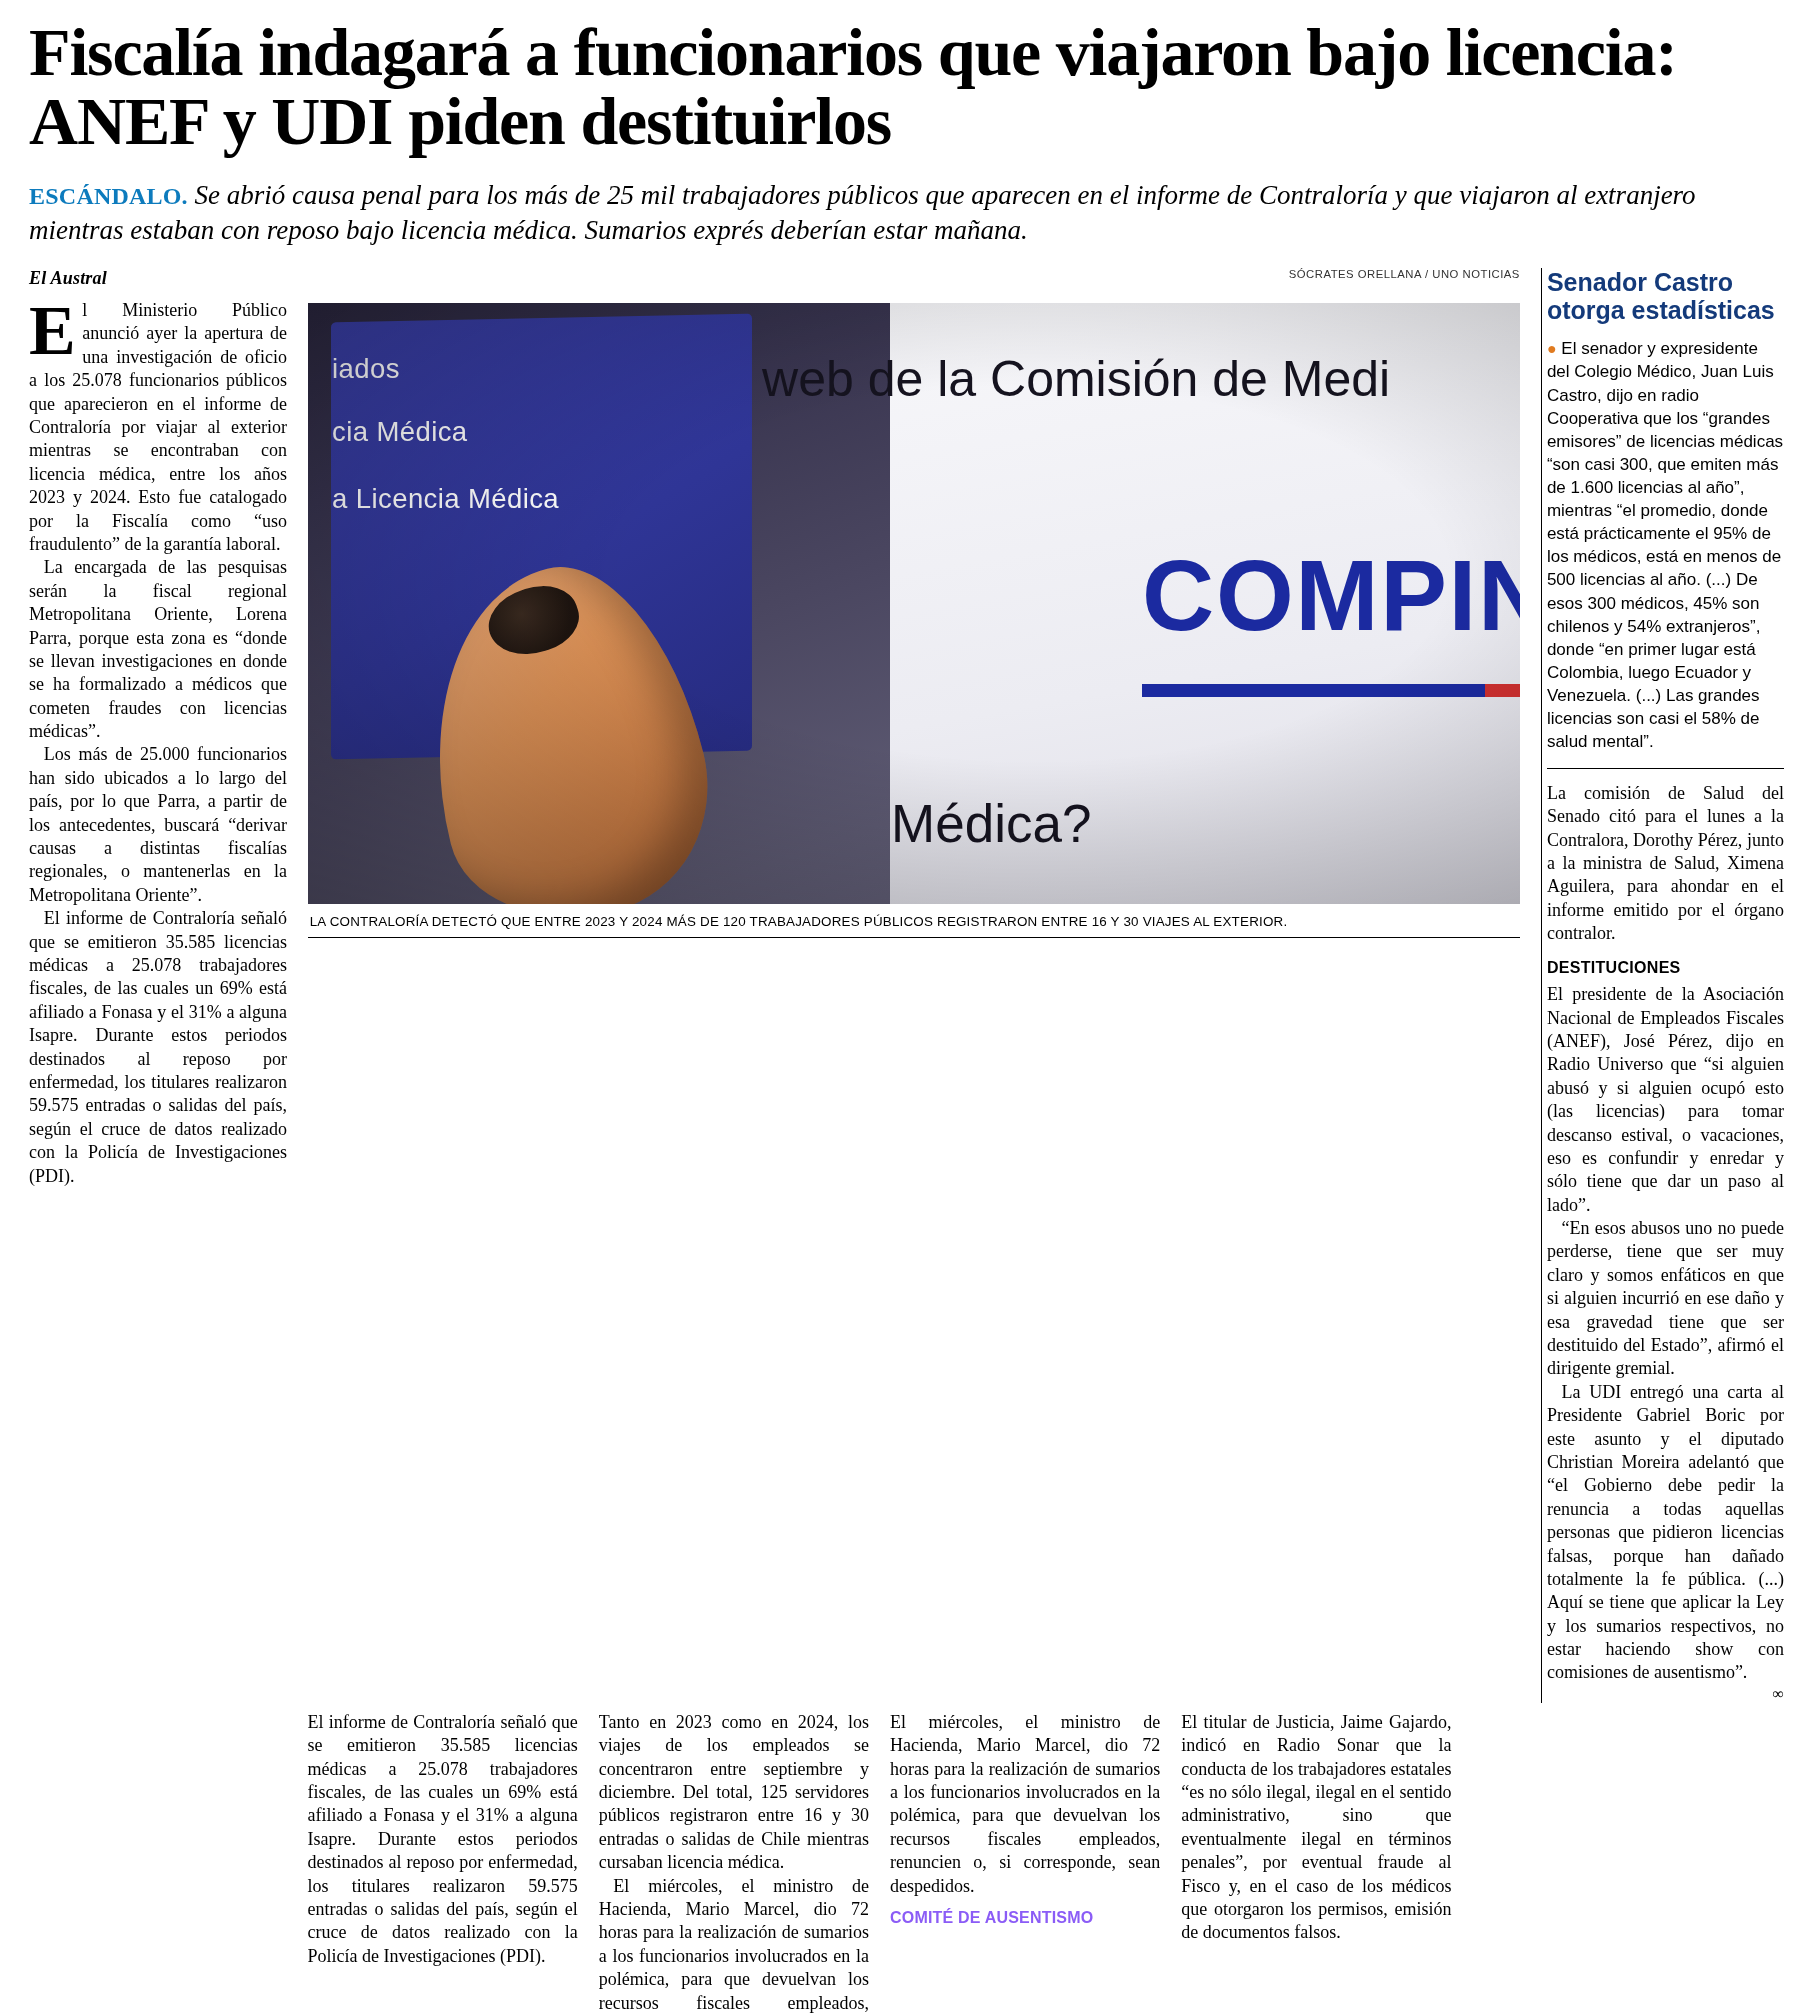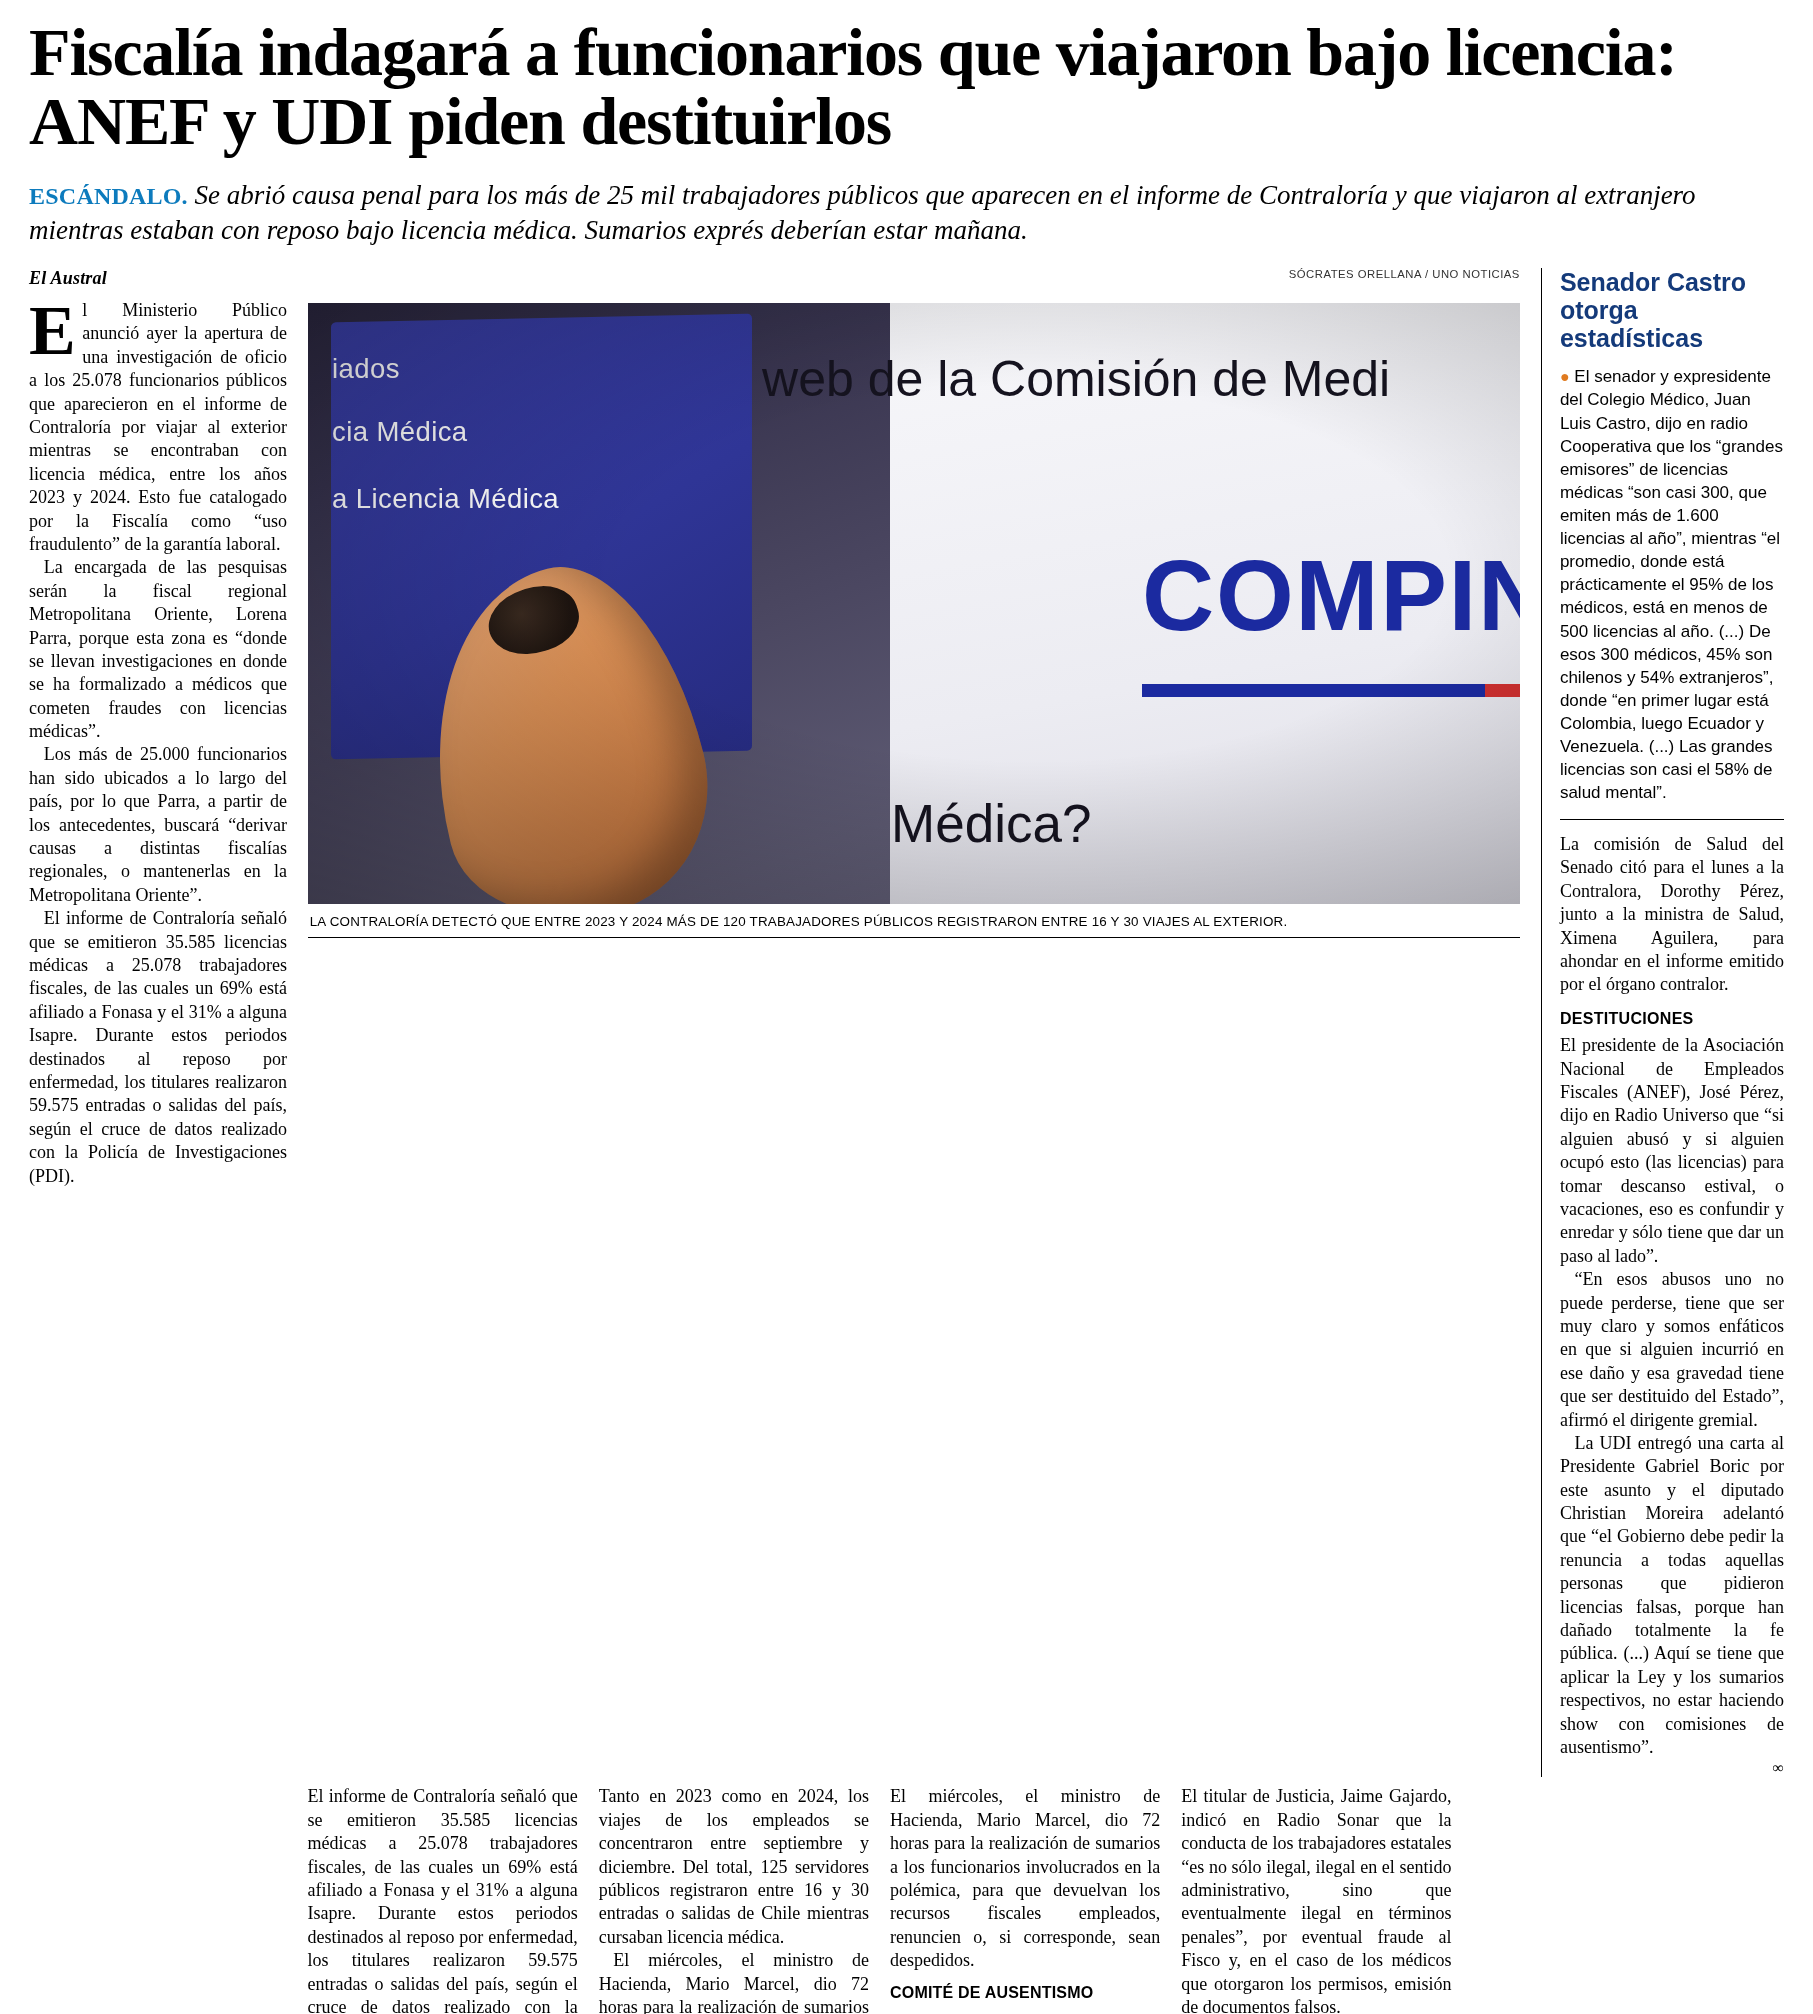--- a/index.html
+++ b/index.html
@@ -162,28 +162,28 @@
     line-height: 1.30;
     margin: 0;
     text-align: justify;
     text-indent: 14.6px;
     hyphens: auto;
   }
   .under-photo p.first { text-indent: 0; }
   .subhead {
     font-family: "Liberation Sans", sans-serif;
     font-weight: bold;
-    color: #000000;
+    color: #8b5cf6;
     font-size: 16px;
     letter-spacing: 0.2px;
     margin: 11.3px 0 4.9px 0;
   }
 
   
-  .rail { border-left: 1.6px solid #000; padding-left: 18px; }
+  .rail { border-left: 1.6px solid #000; padding-left: 5px; }
   .rail-title {
     font-family: "Liberation Sans", sans-serif;
     font-weight: bold;
     font-size: 25px;
     line-height: 1.12;
     color: #143a7a;
     margin-bottom: 13px;
   }
   .rail p {
     font-family: Liberation Sans, sans-serif;

